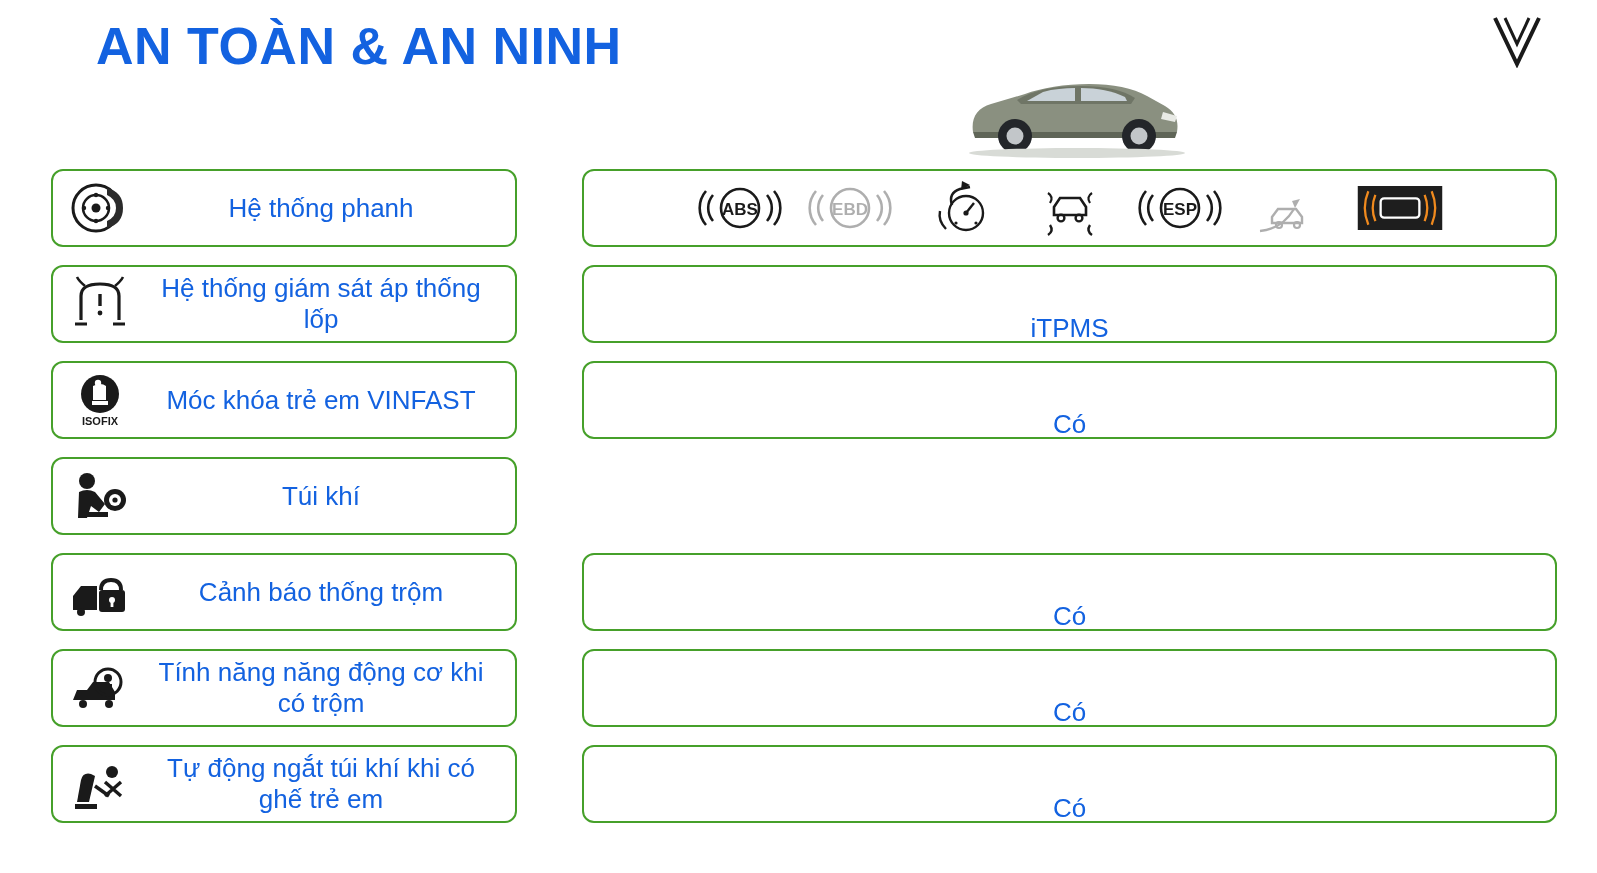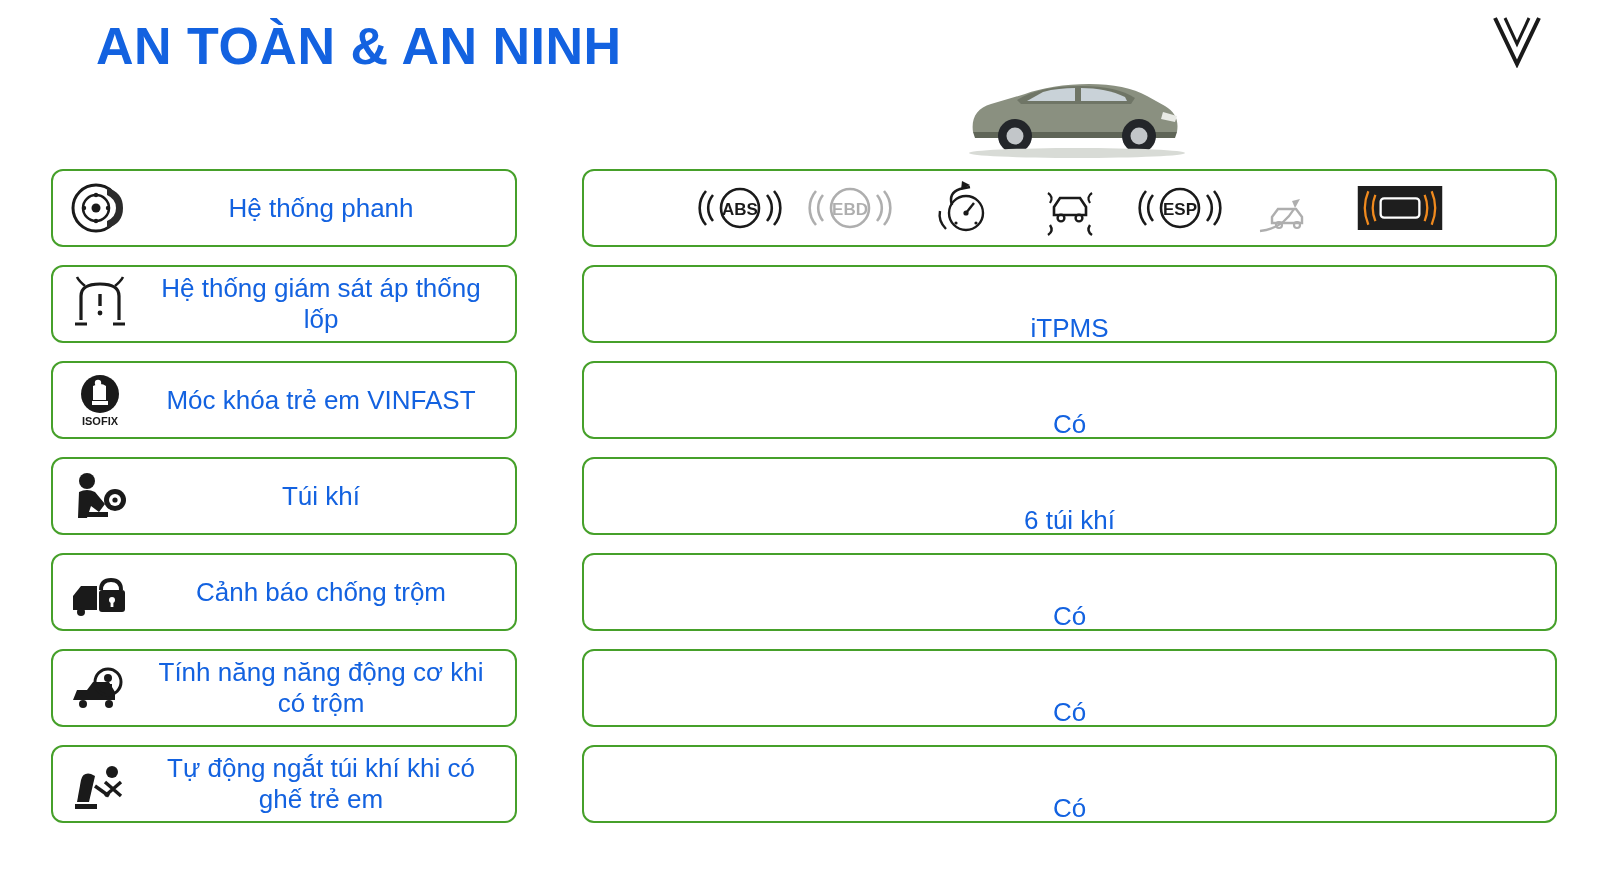--- a/index.html
+++ b/index.html
@@ -330,38 +330,35 @@
           <circle cx="22" cy="15" r="8" fill="#1a1a1a"></circle>
           <path d="M14 26 q8 -4 16 0 l10 12 l-6 8 l-8 -6 l-4 12 h-9 z" fill="#1a1a1a"></path>
           <path d="M17 46 h26 v5 h-26 z" fill="#1a1a1a"></path>
           <circle cx="50" cy="34" r="11" fill="#1a1a1a"></circle>
           <circle cx="50" cy="34" r="6" fill="#ffffff"></circle>
           <circle cx="50" cy="34" r="2.6" fill="#1a1a1a"></circle>
         </svg>
       </span>
       <span class="label-text">Túi khí</span>
     </div>
-    <div class="cell cell-value">
-      <span class="value-text">6 túi khí</span>
-    </div>
   </div>
 
   <div class="row">
     <div class="cell cell-label">
       <span class="label-icon">
         <svg viewBox="0 0 70 60" width="70" height="60">
           <path d="M8 34 l8 -10 h16 v24 h-24 z" fill="#1a1a1a"></path>
           <circle cx="16" cy="50" r="4" fill="#1a1a1a"></circle>
           <path d="M36 28 q0 -10 10 -10 q10 0 10 10" fill="none" stroke="#1a1a1a" stroke-width="4"></path>
           <rect x="34" y="28" width="26" height="22" rx="3" fill="#1a1a1a"></rect>
           <circle cx="47" cy="38" r="3" fill="#ffffff"></circle>
           <rect x="45.6" y="38" width="2.8" height="7" fill="#ffffff"></rect>
         </svg>
       </span>
-      <span class="label-text">Cảnh báo chống trộm</span>
+      <span class="label-text">Cảnh báo thống trộm</span>
     </div>
     <div class="cell cell-value">
       <span class="value-text">Có</span>
     </div>
   </div>
 
   <div class="row">
     <div class="cell cell-label">
       <span class="label-icon">
         <svg viewBox="0 0 70 60" width="70" height="60">

